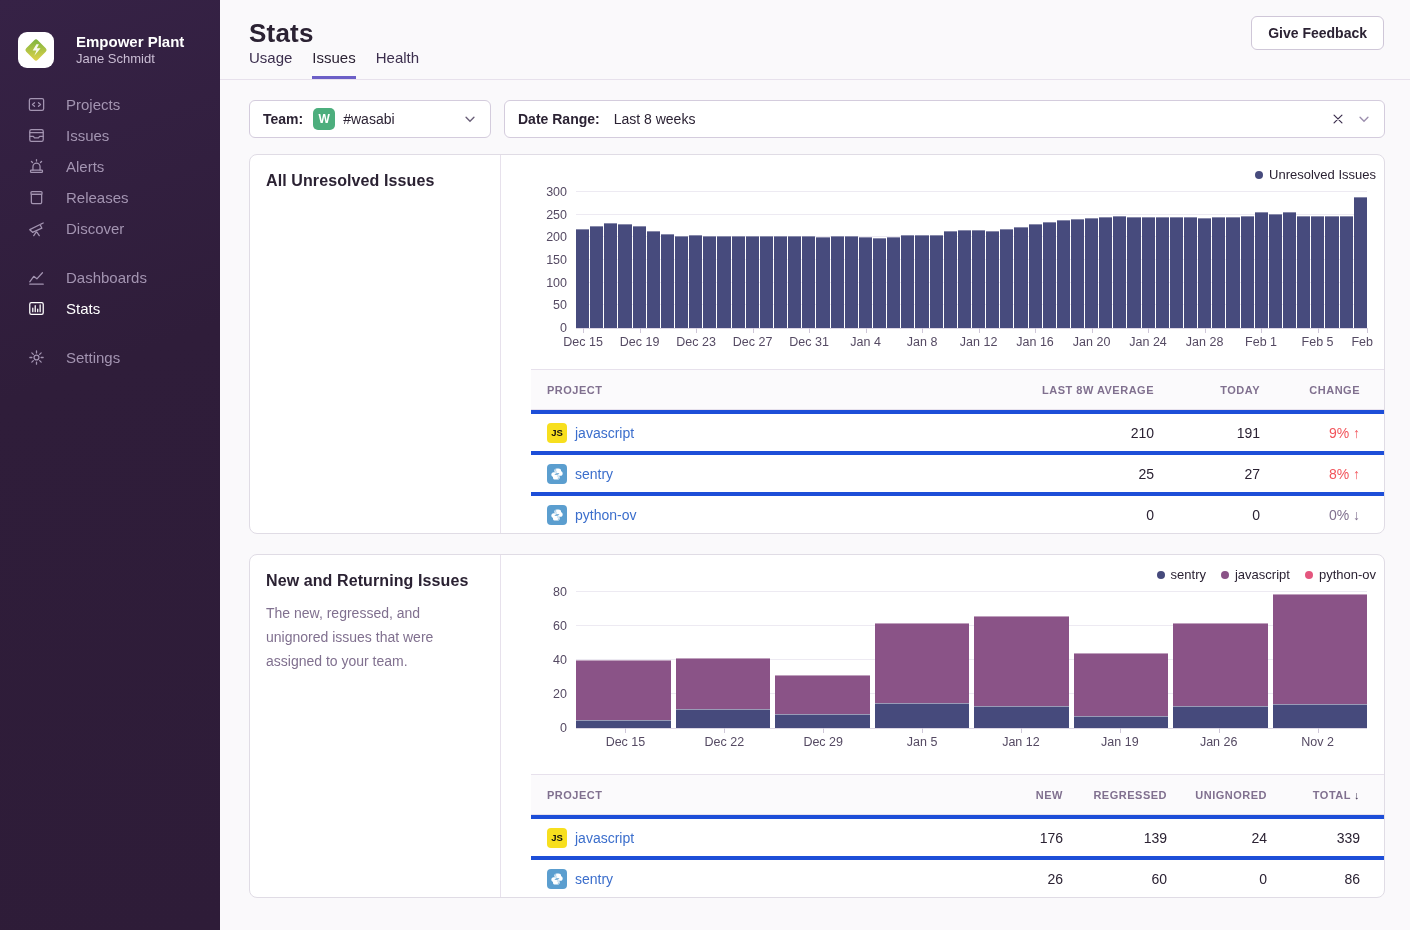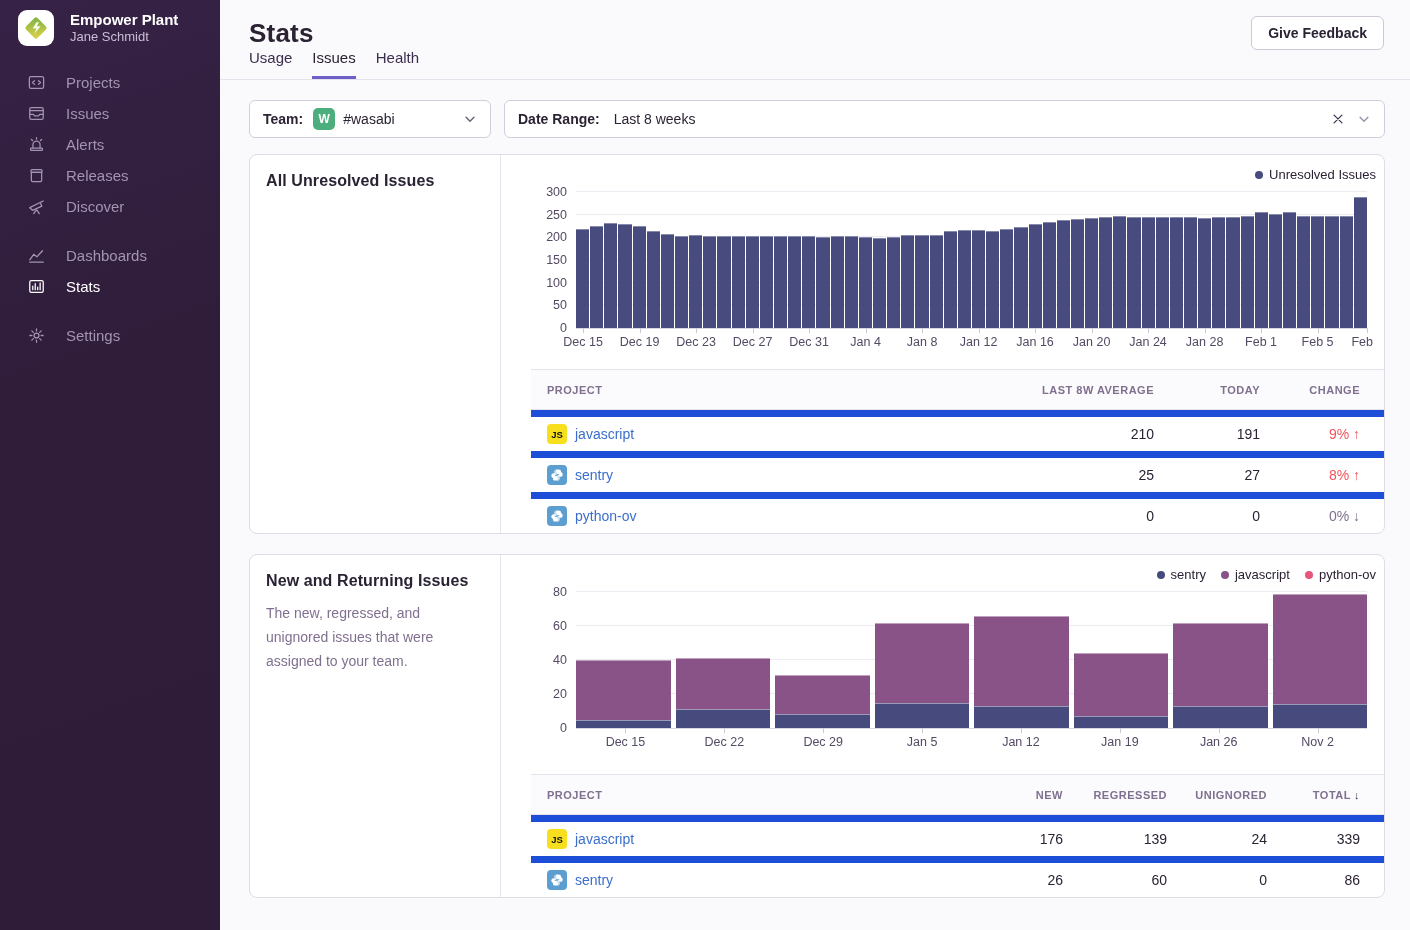--- a/index.html
+++ b/index.html
@@ -1,21 +1,21 @@
 <!DOCTYPE html>
 <html><head>
 <meta charset="utf-8">
 <style>
   * { margin:0; padding:0; box-sizing:border-box; }
   html,body { width:1410px; height:930px; overflow:hidden; }
   body { font-family:"Liberation Sans","DejaVu Sans",sans-serif; background:#faf9fb; color:#2b2233; display:flex; }
 
   
   .sidebar { width:220px; height:100%; flex:none; background:linear-gradient(160deg,#362246 0%,#2f1d3a 40%,#2e1c38 100%); color:#a394b1; }
-  .org { display:flex; align-items:center; gap:16px; padding:10px 0 0 18px; cursor:pointer; }
+  .org { display:flex; align-items:center; gap:22px; padding:32px 0 0 18px; cursor:pointer; }
   .logo { width:36px; height:36px; border-radius:9px; background:#fff; display:flex; align-items:center; justify-content:center; flex:none; }
   .org-name { color:#fff; font-weight:700; font-size:15px; line-height:17px; }
   .org-user { color:#cabdd4; font-size:13px; line-height:16px; margin-top:1px; }
   .nav { margin-top:21px; }
   .nav.gap { margin-top:18px; }
   .nav-item { display:flex; align-items:center; height:31px; padding-left:27px; gap:20px; font-size:15px; cursor:pointer; }
   .nav-item .nicon { width:19px; height:19px; display:flex; align-items:center; justify-content:center; flex:none; }
   .nav-item .nicon svg { width:19px; height:19px; }
   .nav-item.active { color:#ffffff; }
 
@@ -68,21 +68,21 @@
   .bar { flex:1; box-shadow:inset 0 1px 0 rgba(255,255,255,.35); }
   .stackcol { flex:1; height:100%; display:flex; flex-direction:column; justify-content:flex-end; }
   .seg { width:100%; box-shadow:inset 0 1px 0 rgba(255,255,255,.45); }
   .xlabel { position:absolute; top:calc(100% + 7px); transform:translateX(-50%); font-size:12.5px; color:#554a63; white-space:nowrap; }
   .xlabel.edge { transform:translateX(-72%); }
   .xtick { position:absolute; top:100%; width:1px; height:5px; background:#cfc7d8; }
 
   
   .ptable { border-top:1px solid #e7e1ec; }
   .trow { display:flex; align-items:center; height:41px; padding:0 24px 0 16px; }
-  .trow + .trow { border-top:7px solid #1d4ed8; }
+  .trow + .trow { border-top:4px solid #1d4ed8; }
   .trow.thead { height:40px; background:#fbfafc; border-bottom:1px solid #e7e1ec; font-size:11px; font-weight:700; letter-spacing:.5px; text-transform:uppercase; color:#80708f; }
   .cell-project { flex:1; display:flex; align-items:center; min-width:0; }
   .cell-num { text-align:right; font-size:14px; color:#2b2233; flex:none; }
   .thead .cell-num { font-size:11px; color:#80708f; }
   .proj-link { color:#3b6ecc; font-size:14px; text-decoration:none; cursor:pointer; }
   .pbadge { width:20px; height:20px; border-radius:4px; margin-right:8px; flex:none; display:flex; align-items:center; justify-content:center; }
   .pbadge.js { background:#f7df1e; color:#111; font-size:9.5px; font-weight:700; }
   .pbadge.py { background:#5b9ecf; }
   .pbadge.py svg { width:14px; height:14px; }
   .chg-up { color:#f2545b; }

